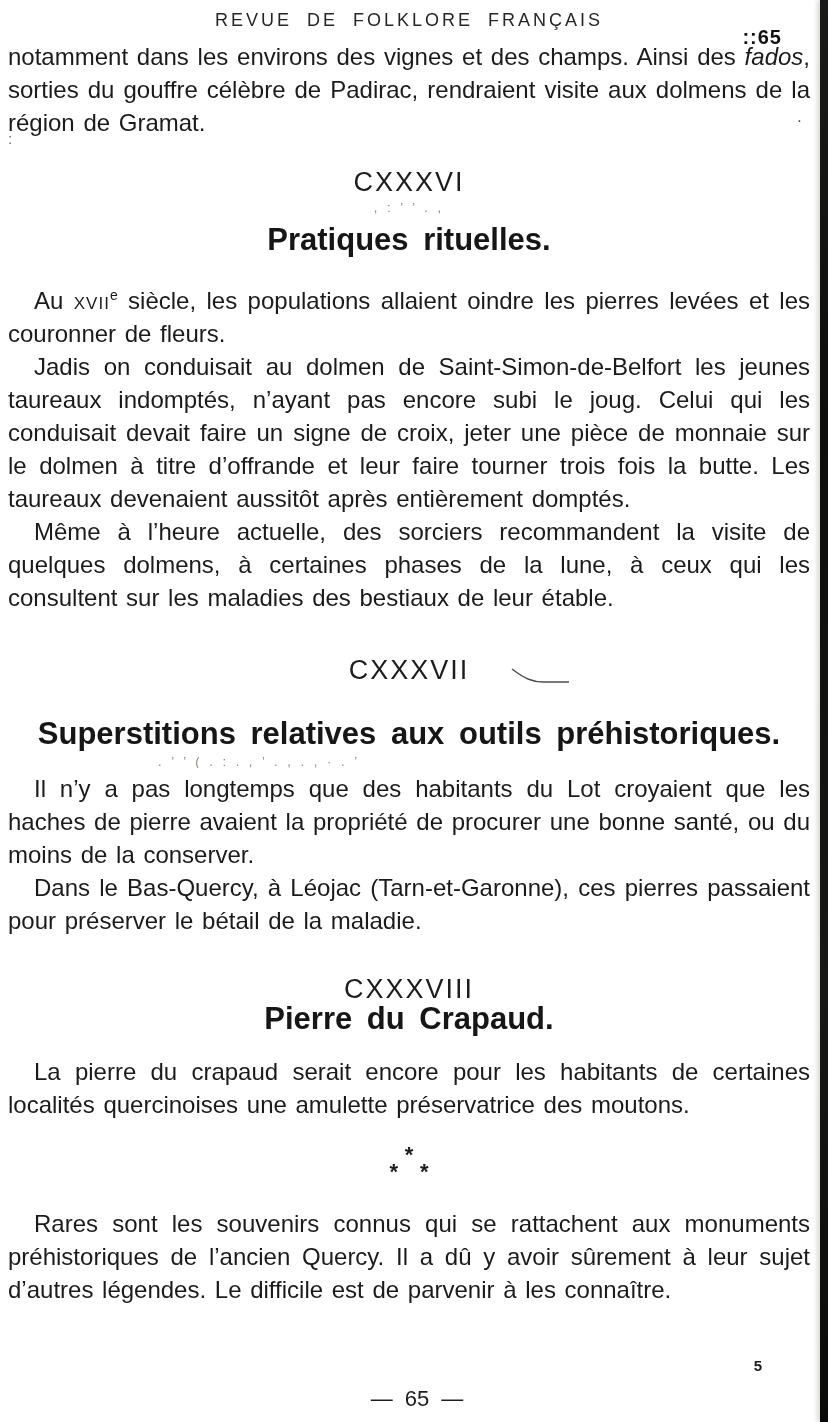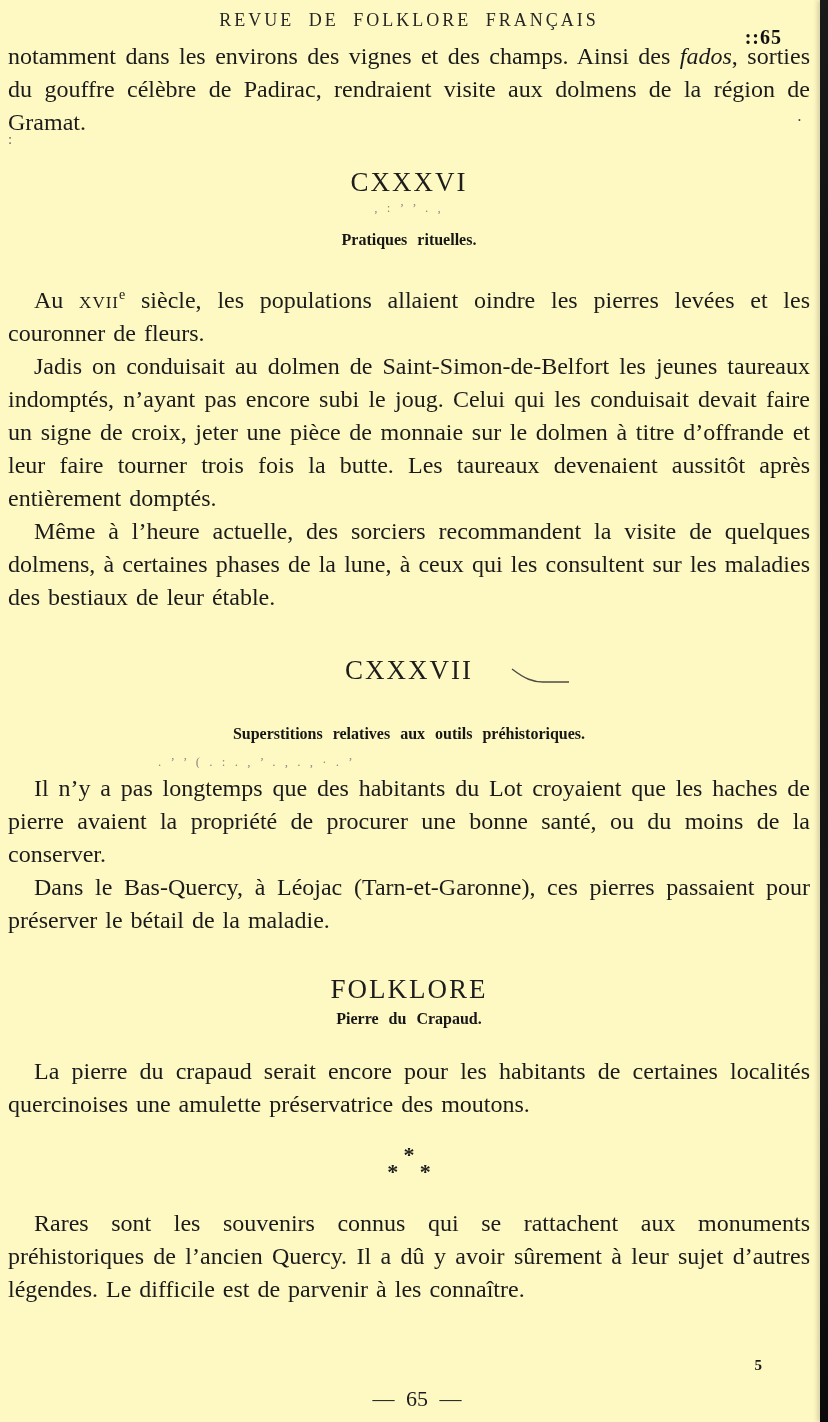--- a/index.html
+++ b/index.html
@@ -2,38 +2,38 @@
 <html><head>
 <meta charset="utf-8">
 <style>
   html,body{margin:0;padding:0;background:#d8d5cf;}
   .page{
     position:relative;
     width:828px;height:1422px;
     margin:0 auto;
     box-sizing:border-box;
     padding:8px 18px 12px 8px;
-    background:#fef9c3;
+    background:#ffffff;
     overflow:hidden;
-    font-family:Liberation Serif, serif;
+    font-family:Liberation Sans, sans-serif;
     color:#1b1b1b;
   }
   
   .header-row{position:relative;text-align:center;height:26px;margin-bottom:6px;}
   .journal-title{display:inline-block;font-size:18px;letter-spacing:3px;word-spacing:7px;color:#262626;padding-top:2px;}
   .page-number-top{position:absolute;right:28px;top:0;font-weight:bold;font-size:20px;letter-spacing:1px;color:#111;margin-top:18px;}
   
   .para{font-size:24px;line-height:33px;text-align:justify;margin:0;word-spacing:2px;}
   .indent{text-indent:26px;}
   .italic{font-style:italic;}
   .smallcaps{font-variant:small-caps;letter-spacing:1px;}
   sup{font-size:14px;line-height:0;}
   
   .section-number{font-weight:normal;text-align:center;font-size:27px;line-height:32px;letter-spacing:2px;margin:0;color:#1d1d1d;}
-  .section-title{text-align:center;font-size:16px;line-height:28px;font-weight:bold;margin:0;word-spacing:6px;color:#161616;}
+  .section-title{text-align:center;font-size:31px;line-height:28px;font-weight:bold;margin:0;word-spacing:6px;color:#161616;}
   .h2-1{margin-top:27px;}
   .title-1{margin-top:12px;}
   .p-1a{margin-top:30px;}
   .h2-2{margin-top:40px;}
   .title-2{margin-top:34px;}
   .p-2a{margin-top:4px;}
   .h2-3{margin-top:36px;}
   .title-3{}
   .p-3a{margin-top:22px;}
   .closing{margin-top:26px;}
@@ -88,21 +88,21 @@
           <path d="M3,3 C16,13 24,16 34,16 L60,16" fill="none" stroke="#2e2e2e" stroke-width="1.4" opacity="0.85"></path>
         </svg>
       </div>
       <h3 class="section-title title-2">Superstitions relatives aux outils préhistoriques.</h3>
       <div class="noise noise-2">. ’ ’ ( . :   .   ,   ’   .   ,      .   ,    ·   . ’</div>
       <p class="para indent p-2a">Il n’y a pas longtemps que des habitants du Lot croyaient que les haches de pierre avaient la propriété de procurer une bonne santé, ou du moins de la conserver.</p>
       <p class="para indent">Dans le Bas-Quercy, à Léojac (Tarn-et-Garonne), ces pierres passaient pour préserver le bétail de la maladie.</p>
     </section>
 
     <section>
-      <h2 class="section-number h2-3">FOLKLORE</h2>
+      <h2 class="section-number h2-3">CXXXVIII</h2>
       <h3 class="section-title title-3">Pierre du Crapaud.</h3>
       <p class="para indent p-3a">La pierre du crapaud serait encore pour les habitants de certaines localités quercinoises une amulette préservatrice des moutons.</p>
     </section>
 
     <div class="asterism">
       <div class="asterism-top">*</div>
       <div class="asterism-bottom">* *</div>
     </div>
 
     <p class="para indent closing">Rares sont les souvenirs connus qui se rattachent aux monuments préhistoriques de l’ancien Quercy. Il a dû y avoir sûrement à leur sujet d’autres légendes. Le difficile est de parvenir à les connaître.</p>

